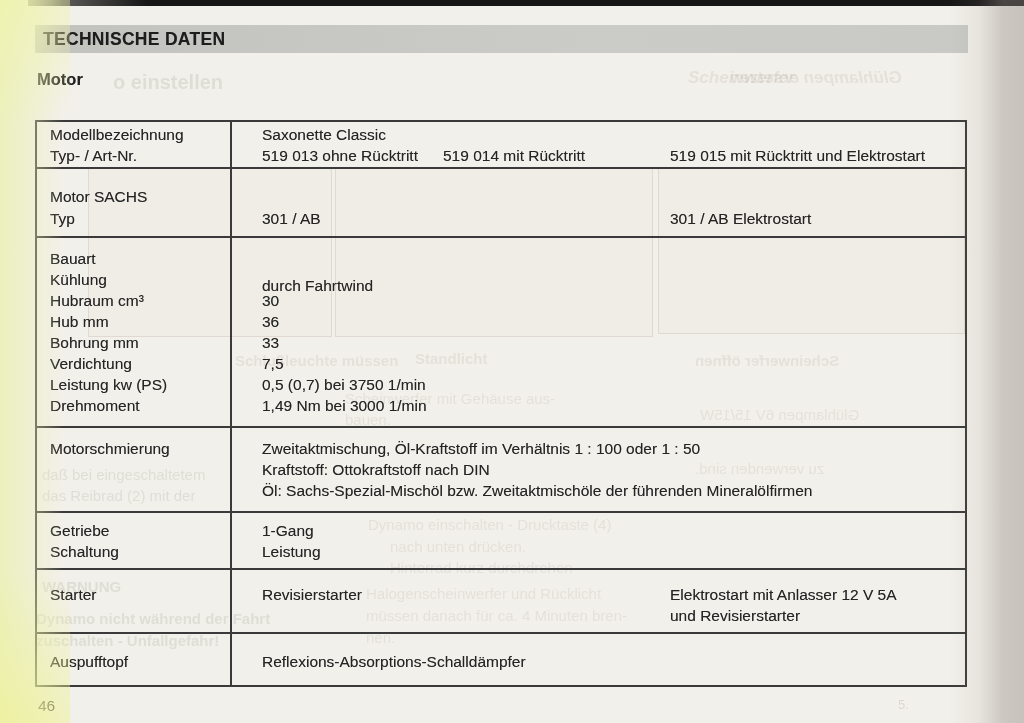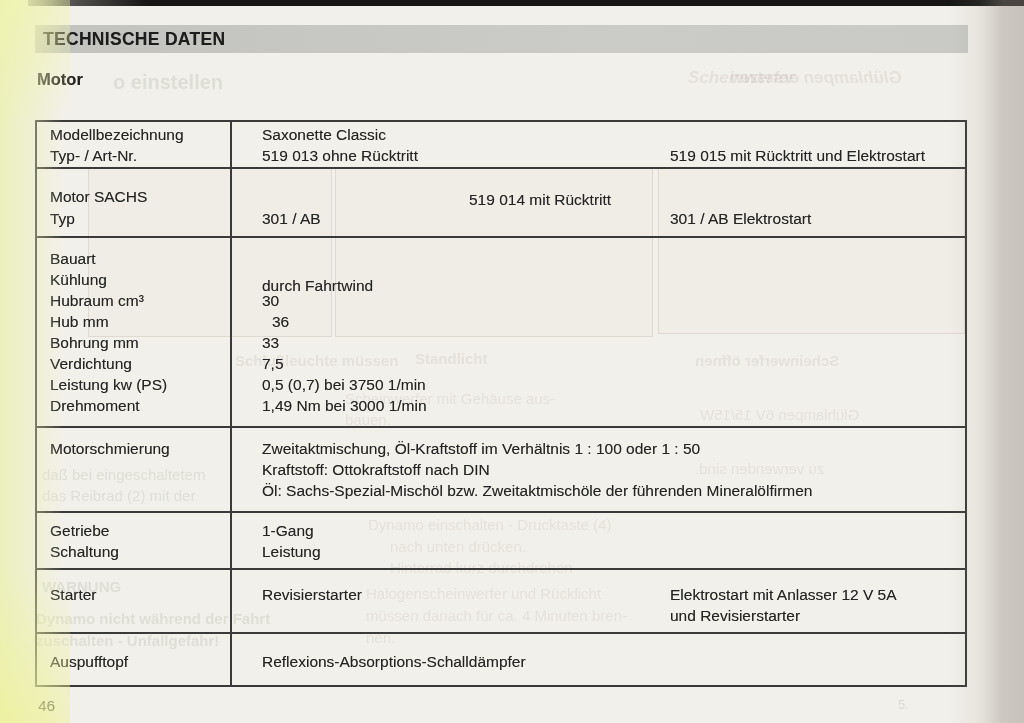--- a/index.html
+++ b/index.html
@@ -124,35 +124,35 @@
     <div class="hline" style="top:114px;"></div>
     <div class="hline" style="top:304px;"></div>
     <div class="hline" style="top:389px;"></div>
     <div class="hline" style="top:446px;"></div>
     <div class="hline" style="top:510px;"></div>
 
     <span class="t" style="left:13px;top:4px;">Modellbezeichnung</span>
     <span class="t" style="left:13px;top:25px;">Typ- / Art-Nr.</span>
     <span class="t" style="left:225px;top:4px;">Saxonette Classic</span>
     <span class="t" style="left:225px;top:25px;">519 013 ohne Rücktritt</span>
-    <span class="t" style="left:432px;top:25px;margin-top:44px;">519 014 mit Rücktritt</span>
+    <span class="t" style="left:406px;top:25px;">519 014 mit Rücktritt</span>
     <span class="t" style="left:633px;top:25px;">519 015 mit Rücktritt und Elektrostart</span>
 
     <span class="t" style="left:13px;top:66px;">Motor SACHS</span>
     <span class="t" style="left:13px;top:88px;">Typ</span>
     <span class="t" style="left:225px;top:88px;">301 / AB</span>
     <span class="t" style="left:633px;top:88px;">301 / AB Elektrostart</span>
 
     <span class="t" style="left:13px;top:128px;">Bauart</span>
     <span class="t" style="left:13px;top:149px;">Kühlung</span>
     <span class="t" style="left:225px;top:155px;">durch Fahrtwind</span>
     <span class="t" style="left:13px;top:170px;">Hubraum cm³</span>
     <span class="t" style="left:225px;top:170px;">30</span>
     <span class="t" style="left:13px;top:191px;">Hub mm</span>
-    <span class="t" style="left:235px;top:191px;">36</span>
+    <span class="t" style="left:225px;top:191px;">36</span>
     <span class="t" style="left:13px;top:212px;">Bohrung mm</span>
     <span class="t" style="left:225px;top:212px;">33</span>
     <span class="t" style="left:13px;top:233px;">Verdichtung</span>
     <span class="t" style="left:225px;top:233px;">7,5</span>
     <span class="t" style="left:13px;top:254px;">Leistung kw (PS)</span>
     <span class="t" style="left:225px;top:254px;">0,5 (0,7) bei 3750 1/min</span>
     <span class="t" style="left:13px;top:275px;">Drehmoment</span>
     <span class="t" style="left:225px;top:275px;">1,49 Nm bei 3000 1/min</span>
 
     <span class="t" style="left:13px;top:318px;">Motorschmierung</span>

